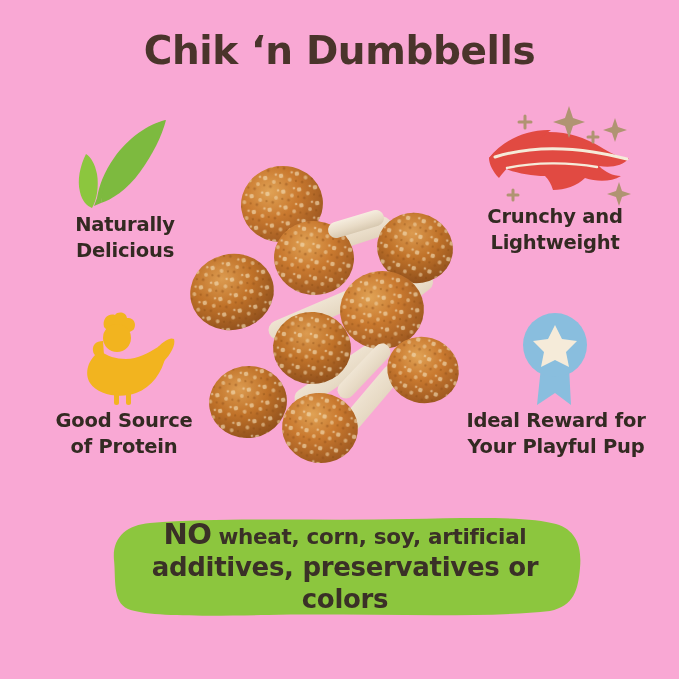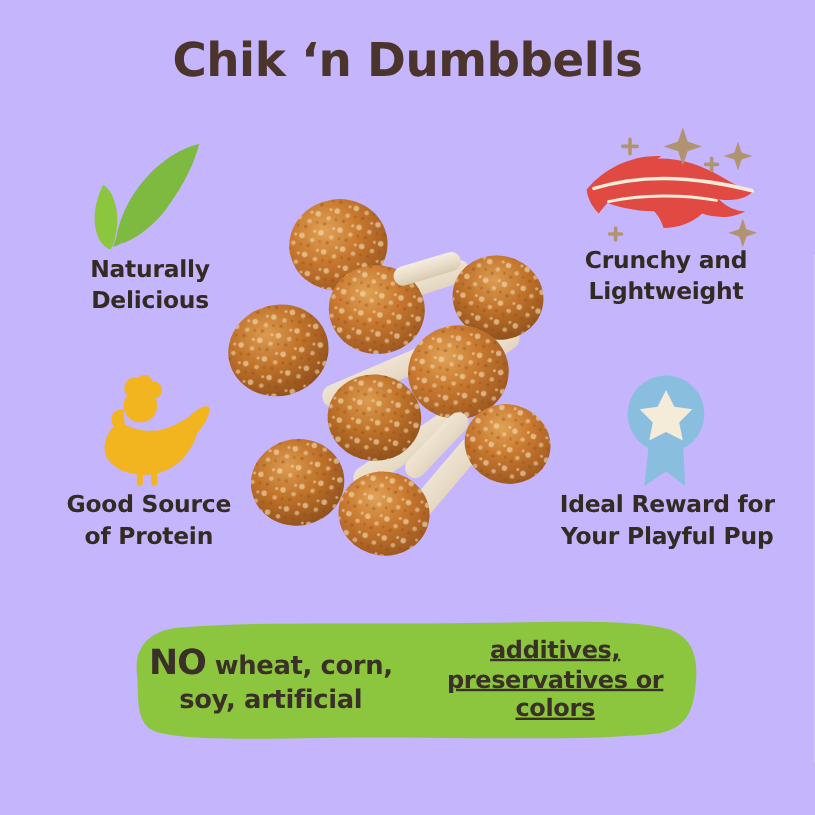--- a/index.html
+++ b/index.html
@@ -1,21 +1,21 @@
 <!DOCTYPE html>
 <html><head>
 <meta charset="utf-8">
 <style>
   html,body{margin:0;padding:0;}
   body{
     width:679px;height:679px;overflow:hidden;
     font-family:"Liberation Sans",sans-serif;
     background:#F5EBD9;
   }
-  #stage{position:relative;width:679px;height:679px;background:#c4b5fd;}
+  #stage{position:relative;width:679px;height:679px;background:#f9a8d4;}
 
   
   .title{
     position:absolute;left:0;top:28px;width:679px;
     text-align:center;
     font-size:39px;font-weight:700;letter-spacing:-0.4px;
     color:#4A342B;
     font-family:"DejaVu Sans","Liberation Sans",sans-serif;
   }
 
@@ -45,28 +45,28 @@
   }
   #product svg{display:block;}
 
   
   #banner{
     position:absolute;left:108px;top:516px;width:474px;height:100px;
   }
   #banner .shape{position:absolute;inset:0;}
   #banner .btext{
     position:absolute;left:0;top:0;width:474px;height:100px;
-    display:flex;flex-direction:row;align-items:center;justify-content:center;
+    display:flex;flex-direction:column;align-items:center;justify-content:center;
     text-align:center;
     color:#3A3027;
     font-family:"DejaVu Sans","Liberation Sans",sans-serif;
     font-weight:700;
   }
   #banner .line1{font-size:21.5px;line-height:1.22;letter-spacing:-0.3px;}
-  #banner .line2{font-size:20px;line-height:1.22;letter-spacing:-0.3px;text-decoration:underline;}
+  #banner .line2{font-size:26px;line-height:1.22;letter-spacing:-0.3px;}
   #banner .no{font-size:29px;font-weight:700;letter-spacing:-0.6px;vertical-align:baseline;}
 </style>
 </head>
 <body>
 
 <div id="stage">
 
   <div class="title">Chik ‘n Dumbbells</div>
 
   <div class="feature" id="f-crunchy">

